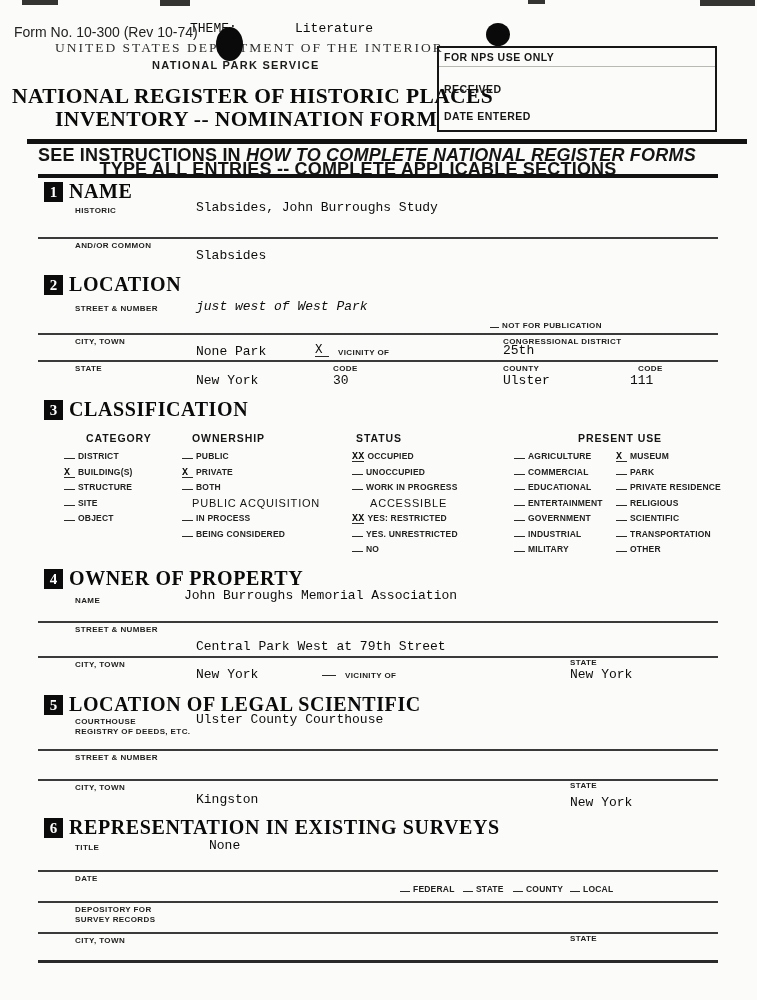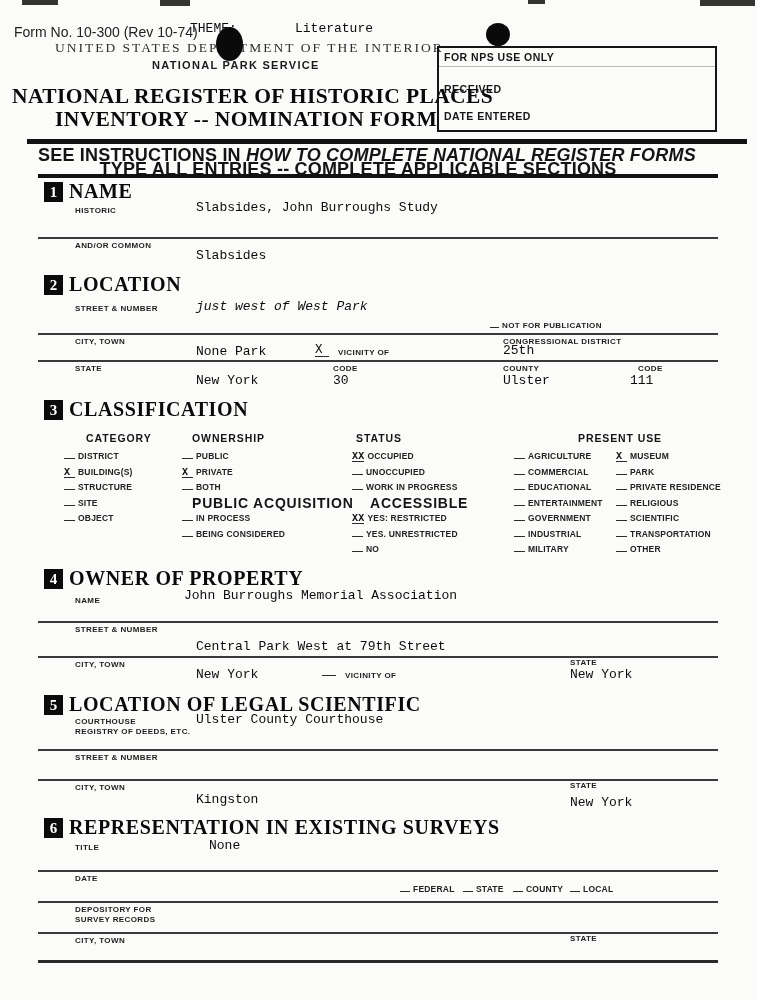--- a/index.html
+++ b/index.html
@@ -12,21 +12,21 @@
   .val{position:absolute;font-family:"Liberation Mono","DejaVu Sans Mono",monospace;
        font-size:13px;color:#0c0c0c;white-space:pre;}
   .badge{position:absolute;width:19px;height:20px;background:#0b0b0b;color:#fff;
          font-family:"Liberation Serif",serif;font-weight:bold;font-size:15px;
          text-align:center;line-height:20px;}
   .sect{position:absolute;font-family:"Liberation Serif",serif;font-weight:bold;
         font-size:20px;letter-spacing:.6px;color:#0a0a0a;white-space:nowrap;}
   .colhead{position:absolute;font-size:10.5px;font-weight:bold;letter-spacing:.9px;white-space:nowrap;}
   .ccol{position:absolute;}
   .citem{font-size:8.5px;letter-spacing:.2px;white-space:nowrap;line-height:15.5px;height:15.5px;font-weight:bold;color:#222;}
-  .csub{font-size:14px;font-weight:bold;letter-spacing:.8px;line-height:15.5px;height:15.5px;white-space:nowrap;}
+  .csub{font-size:11px;font-weight:normal;letter-spacing:.8px;line-height:15.5px;height:15.5px;white-space:nowrap;}
   .mark{display:inline-block;min-width:11px;border-bottom:1.4px solid #2b2b2b;
         font-family:"Liberation Mono","DejaVu Sans Mono",monospace;font-size:10px;
         line-height:9px;margin-right:3px;text-align:left;color:#0c0c0c;}
   .mark.wide{min-width:14px;font-size:12.5px;line-height:11px;}
   .blot{position:absolute;background:#0a0a0a;border-radius:50%;}
   .smudge{position:absolute;background:#111;opacity:.85;}
   .header-small{position:absolute;font-size:14px;color:#222;white-space:nowrap;}
   .dept{position:absolute;font-family:"Liberation Serif",serif;font-size:13.5px;
         letter-spacing:2px;color:#2e2e2e;white-space:nowrap;}
   .agency{position:absolute;font-size:11px;font-weight:bold;letter-spacing:1.3px;color:#1b1b1b;white-space:nowrap;}

